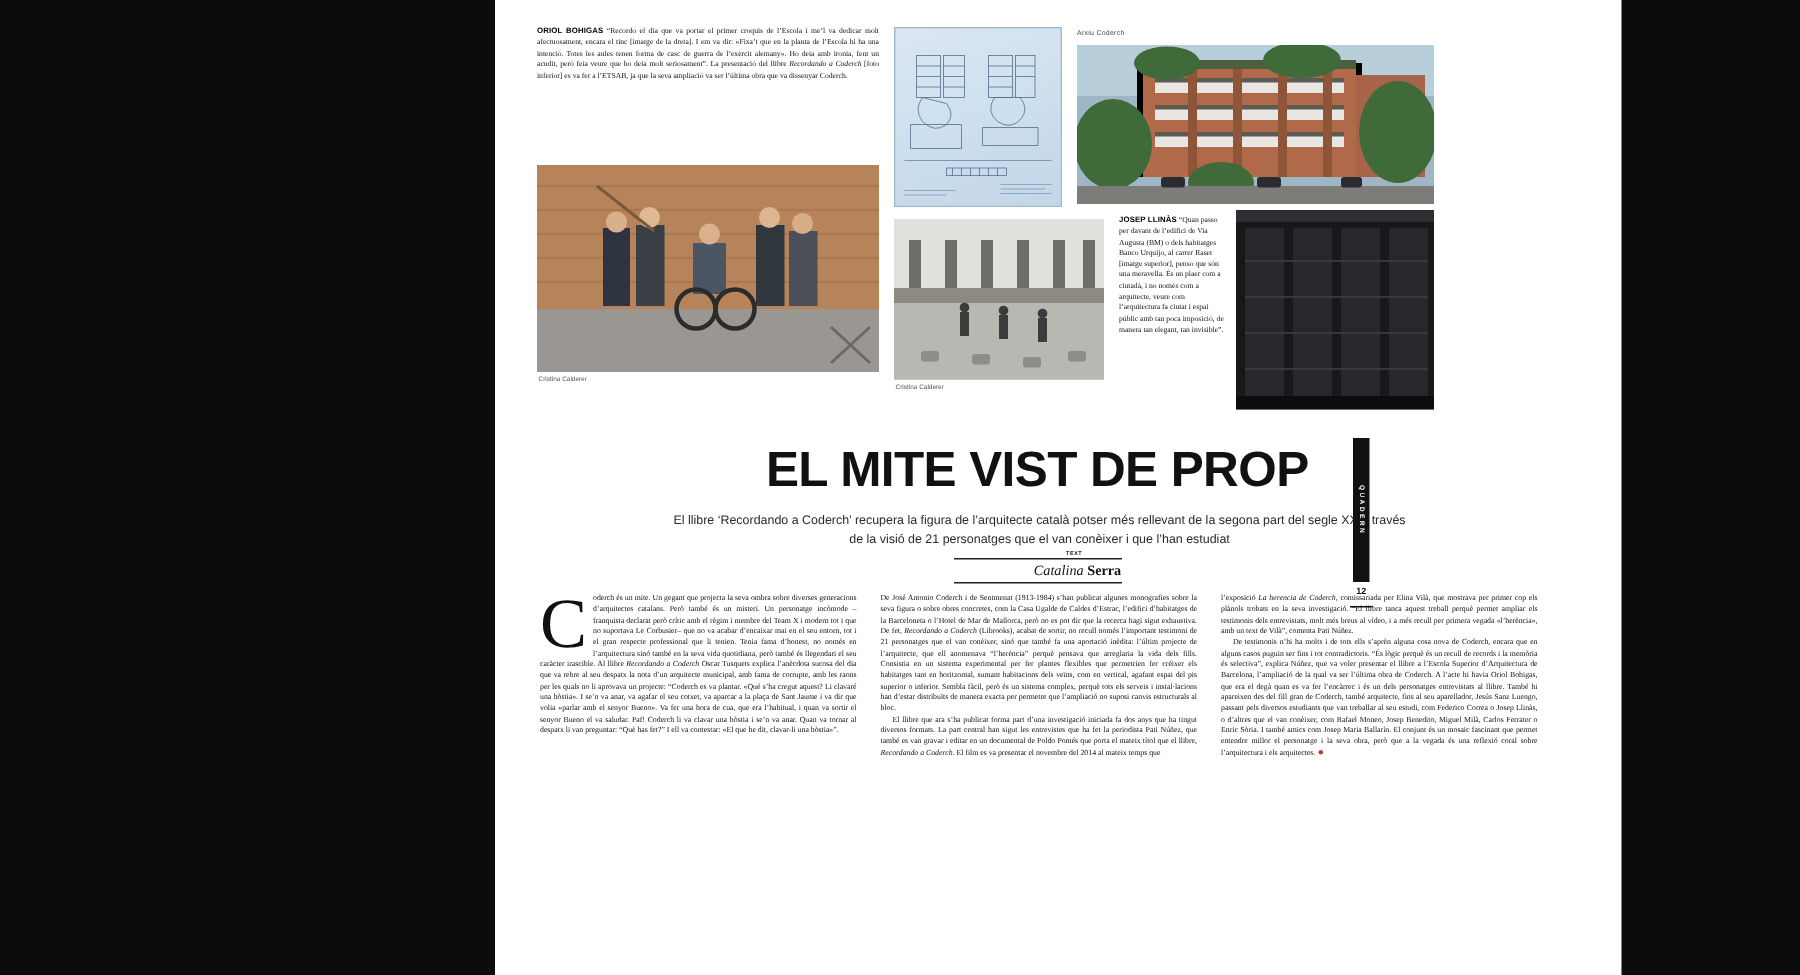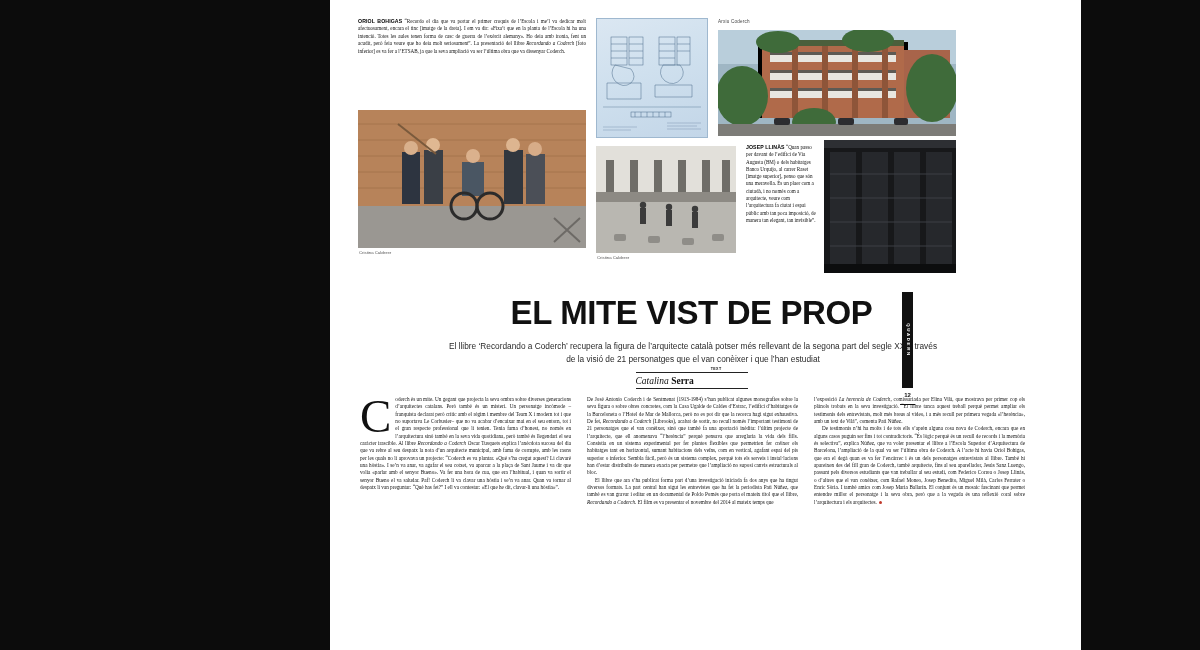--- a/index.html
+++ b/index.html
@@ -86,21 +86,21 @@
     line-height:1;
   }
   .subhead{
     position:absolute;left:118px;width:490px;top:340px;text-align:center;
     font-family:"Liberation Sans", sans-serif;
     font-size:8.3px;line-height:12.6px;color:#2a2a2a;
   }
 
   .byline{
     position:absolute;left:50%;top:372px;transform:translateX(-50%);
-    width:112px;text-align:left;
+    width:112px;text-align:right;
   }
   .byline .rule{height:1px;background:#222;width:100%;}
   .byline .lbl{
     position:absolute;right:23px;top:-5px;background:#fff;padding:0 3px;
     font-family:"Liberation Sans", sans-serif;font-weight:bold;font-size:3.6px;
     letter-spacing:.4px;color:#111;
   }
   .byline .nm{
     font-size:9.5px;font-style:italic;color:#111;padding:3px 0 2px;
     font-family:"Liberation Serif", serif;

